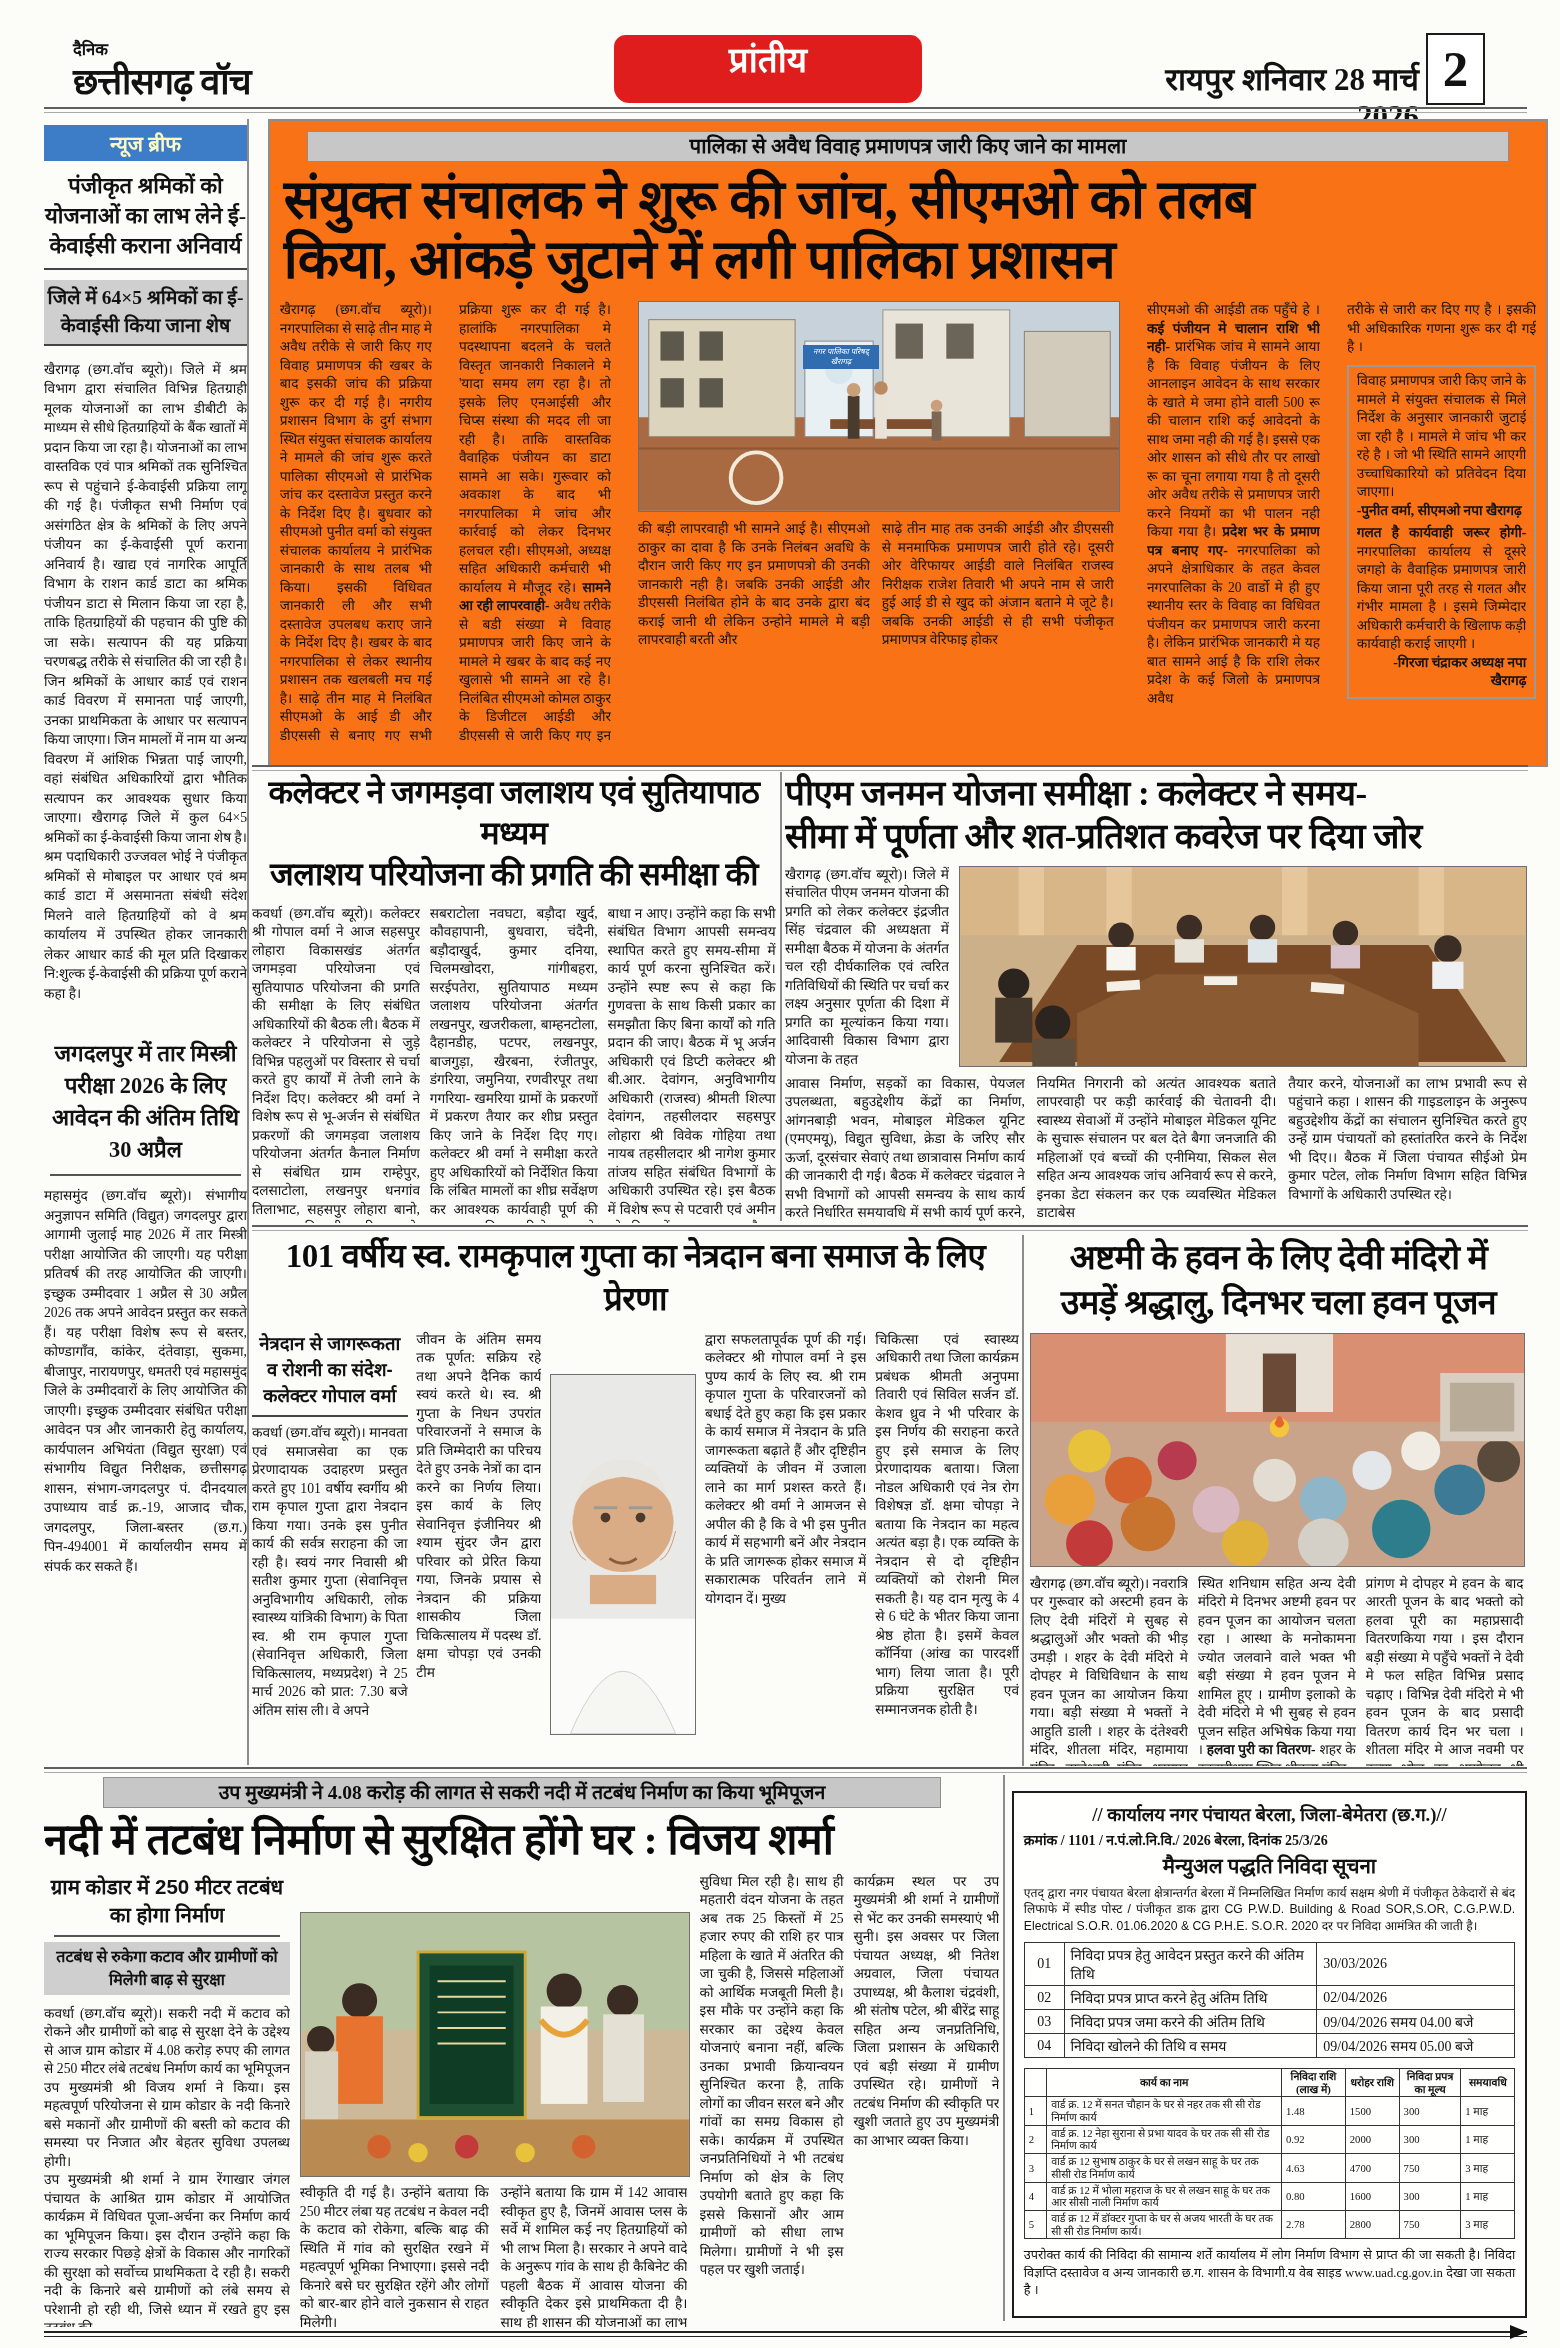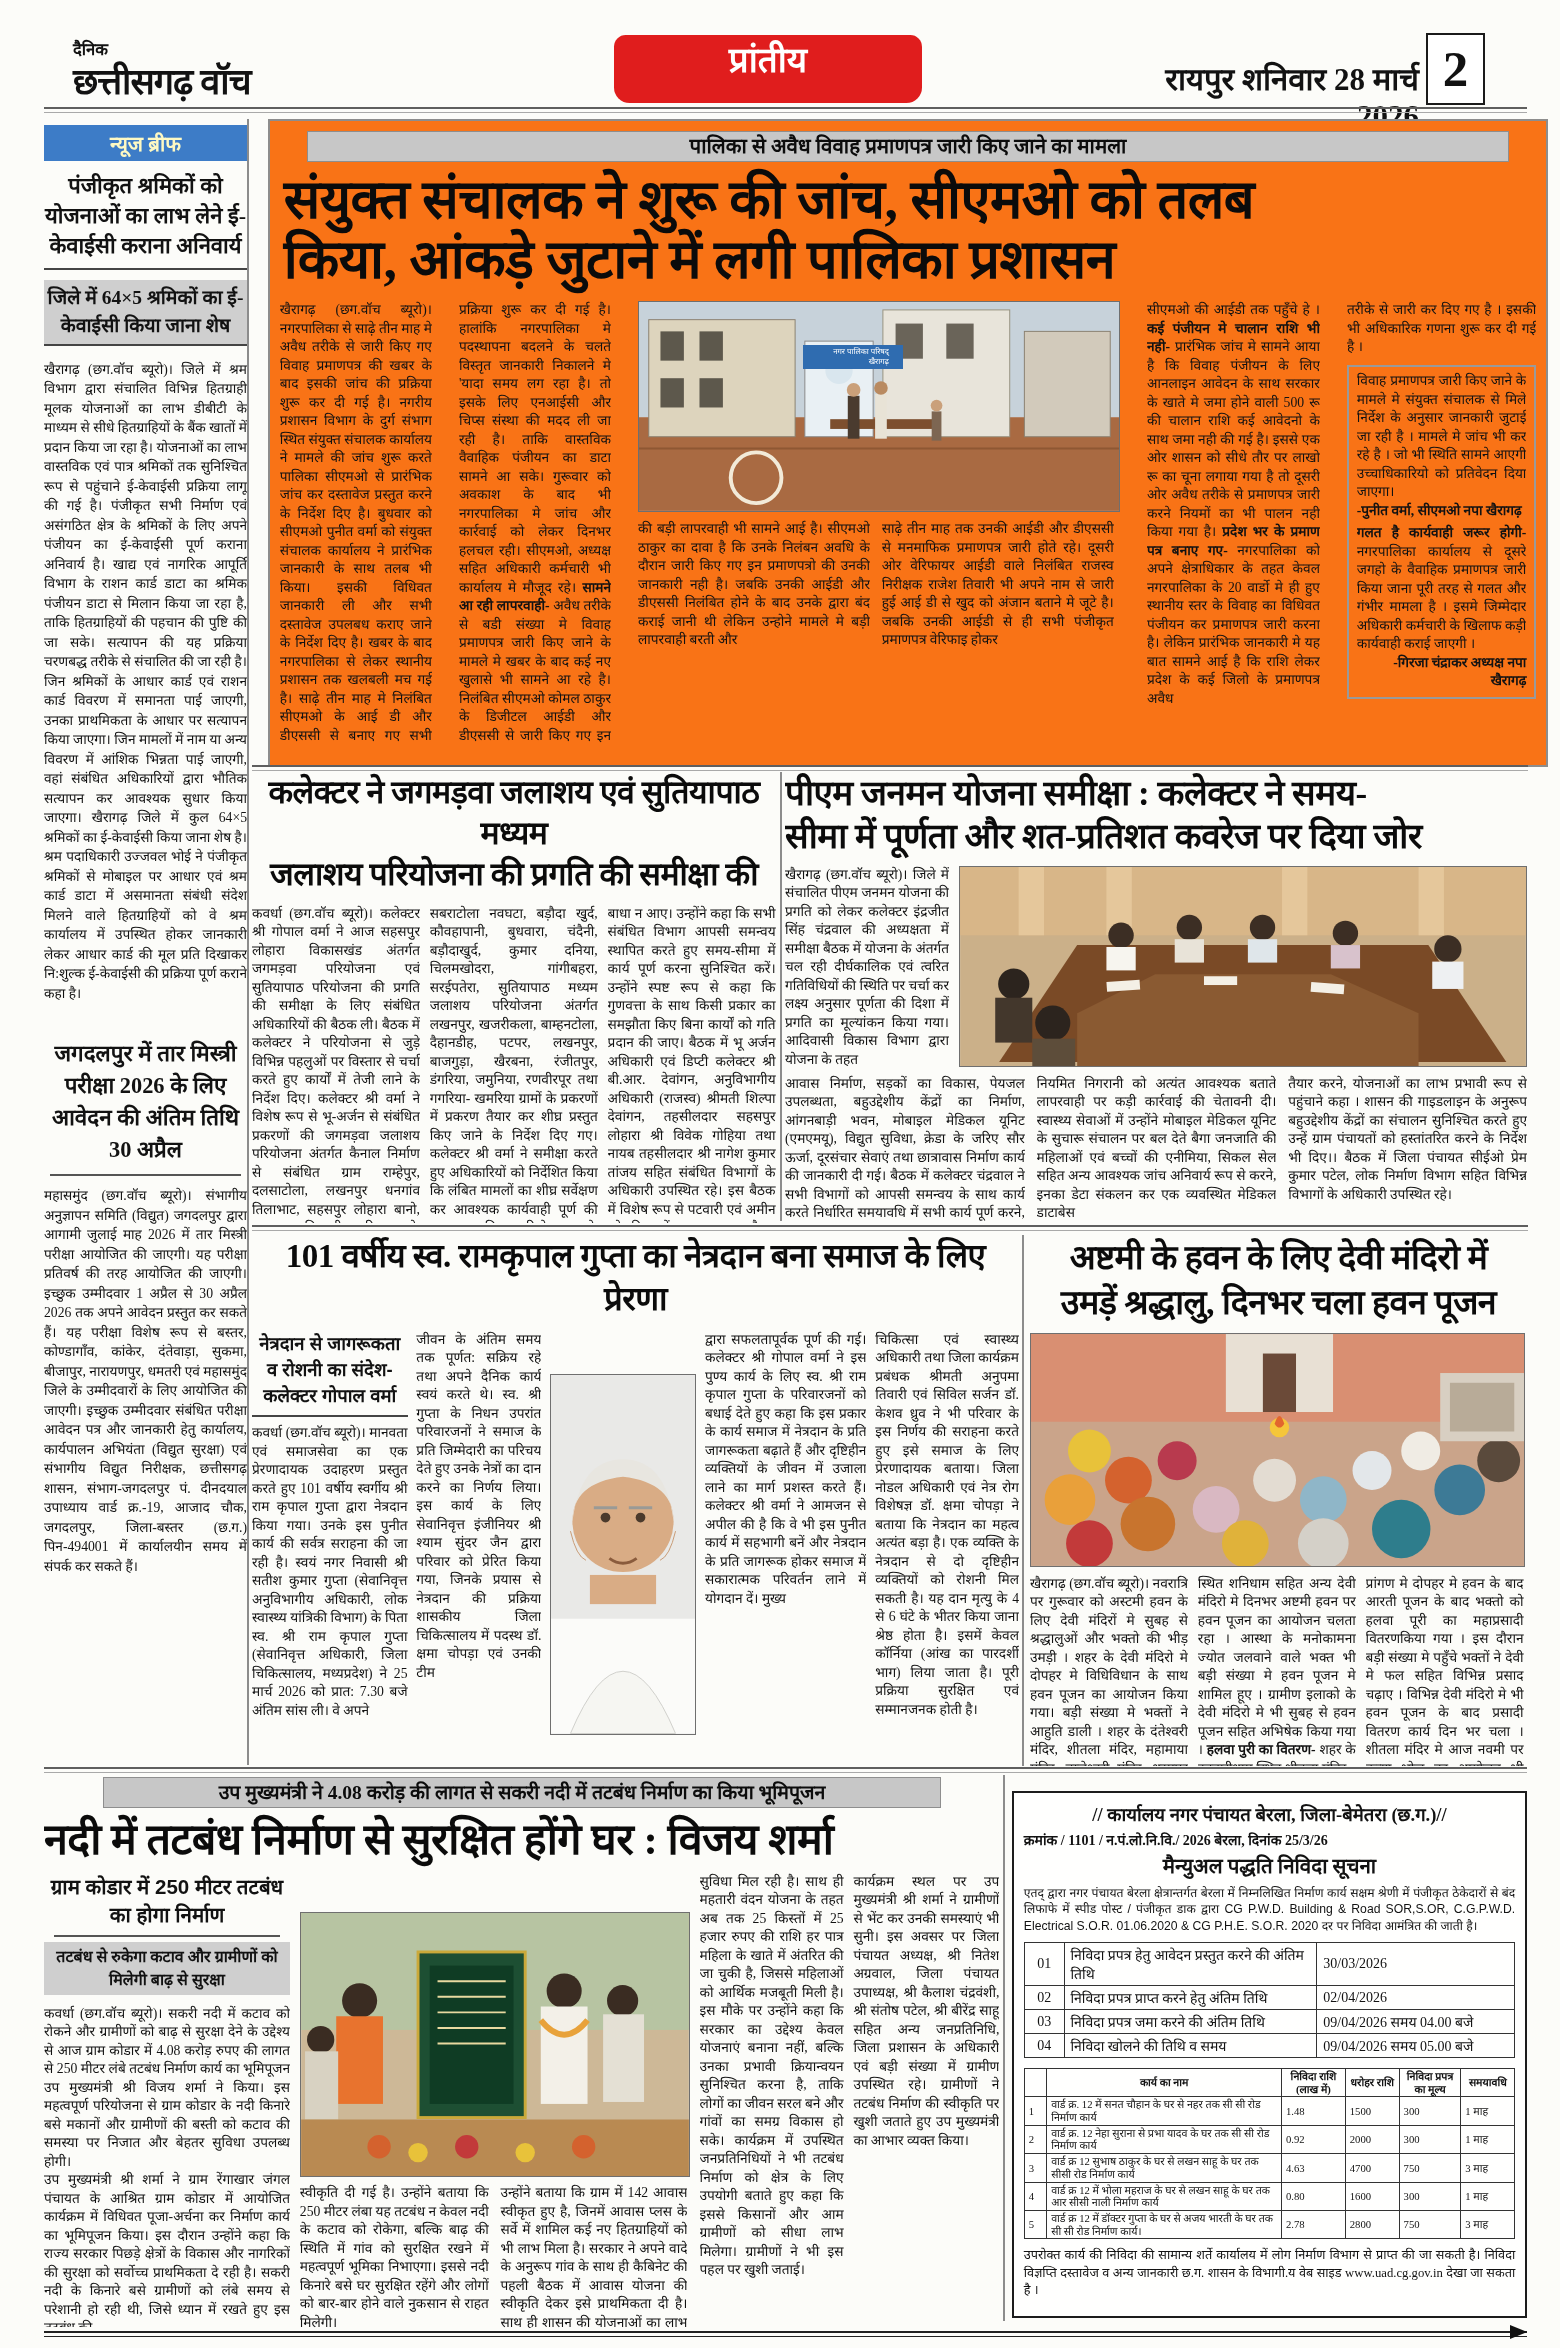--- a/index.html
+++ b/index.html
@@ -78,21 +78,21 @@
             <rect x="196" y="120" width="108" height="10" fill="#7d4f2e"></rect>
             <rect x="214" y="96" width="12" height="44" fill="#4a3b2f"></rect>
               <circle cx="220" cy="90" r="7" fill="#caa07a"></circle>
             <rect x="242" y="94" width="12" height="46" fill="#e8e3d6"></rect>
               <circle cx="248" cy="88" r="7" fill="#b98a60"></circle>
             <rect x="300" y="112" width="10" height="30" fill="#7d6652"></rect>
               <circle cx="305" cy="106" r="6" fill="#caa07a"></circle>
             <circle cx="120" cy="180" r="26" fill="none" stroke="#f2ead8" stroke-width="4"></circle>
             <line x1="0" y1="150" x2="492" y2="150" stroke="#8e5733" stroke-width="2"></line>
           </svg>
-          <span class="abs" style="left:164px;top:43px;width:72px;background:#2f6cb0;color:#fff;font-size:7.8px;line-height:9.8px;text-align:right;padding:2px 14px;">नगर पालिका परिषद् खैरागढ़</span>
+          <span class="abs" style="left:164px;top:43px;width:72px;background:#2f6cb0;color:#fff;font-size:7.8px;line-height:9.8px;text-align:center;padding:2px 2px;font-style:italic;">नगर पालिका परिषद् खैरागढ़</span>
         </div>
         <div class="flex" style="gap:11.7px;margin-top:7.8px;height:222px;">
           <div class="bodytxt" style="width:232px;height:100%;">की बड़ी लापरवाही भी सामने आई है। सीएमओ ठाकुर का दावा है कि उनके निलंबन अवधि के दौरान जारी किए गए इन प्रमाणपत्रो की उनकी जानकारी नही है। जबकि उनकी आईडी और डीएससी निलंबित होने के बाद उनके द्वारा बंद कराई जानी थी लेकिन उन्होने मामले मे बड़ी लापरवाही बरती और</div>
           <div class="bodytxt" style="width:232px;height:100%;">साढ़े तीन माह तक उनकी आईडी और डीएससी से मनमाफिक प्रमाणपत्र जारी होते रहे। दूसरी ओर वेरिफायर आईडी वाले निलंबित राजस्व निरीक्षक राजेश तिवारी भी अपने नाम से जारी हुई आई डी से खुद को अंजान बताने मे जूटे है। जबकि उनकी आईडी से ही सभी पंजीकृत प्रमाणपत्र वेरिफाइ होकर</div>
         </div>
       </div>
       <div class="bodytxt" style="width:191px;height:100%;"><span>सीएमओ की आईडी तक पहुँचे हे । </span><span class="b">कई पंजीयन मे चालान राशि भी नही- </span><span>प्रारंभिक जांच मे सामने आया है कि विवाह पंजीयन के लिए आनलाइन आवेदन के साथ सरकार के खाते मे जमा होने वाली 500 रू की चालान राशि कई आवेदनो के साथ जमा नही की गई है। इससे एक ओर शासन को सीधे तौर पर लाखो रू का चूना लगाया गया है तो दूसरी ओर अवैध तरीके से प्रमाणपत्र जारी करने नियमों का भी पालन नही किया गया है। </span><span class="b">प्रदेश भर के प्रमाण पत्र बनाए गए- </span><span>नगरपालिका को अपने क्षेत्राधिकार के तहत केवल नगरपालिका के 20 वार्डो मे ही हुए स्थानीय स्तर के विवाह का विधिवत पंजीयन कर प्रमाणपत्र जारी करना है। लेकिन प्रारंभिक जानकारी मे यह बात सामने आई है कि राशि लेकर प्रदेश के कई जिलो के प्रमाणपत्र अवैध</span></div>
       <div style="width:209px;height:100%;overflow:hidden;">
         <div class="bodytxt" style="height:auto;">तरीके से जारी कर दिए गए है । इसकी भी अधिकारिक गणना शुरू कर दी गई है ।</div>
         <div class="quotebox" style="margin-top:7.8px;">

